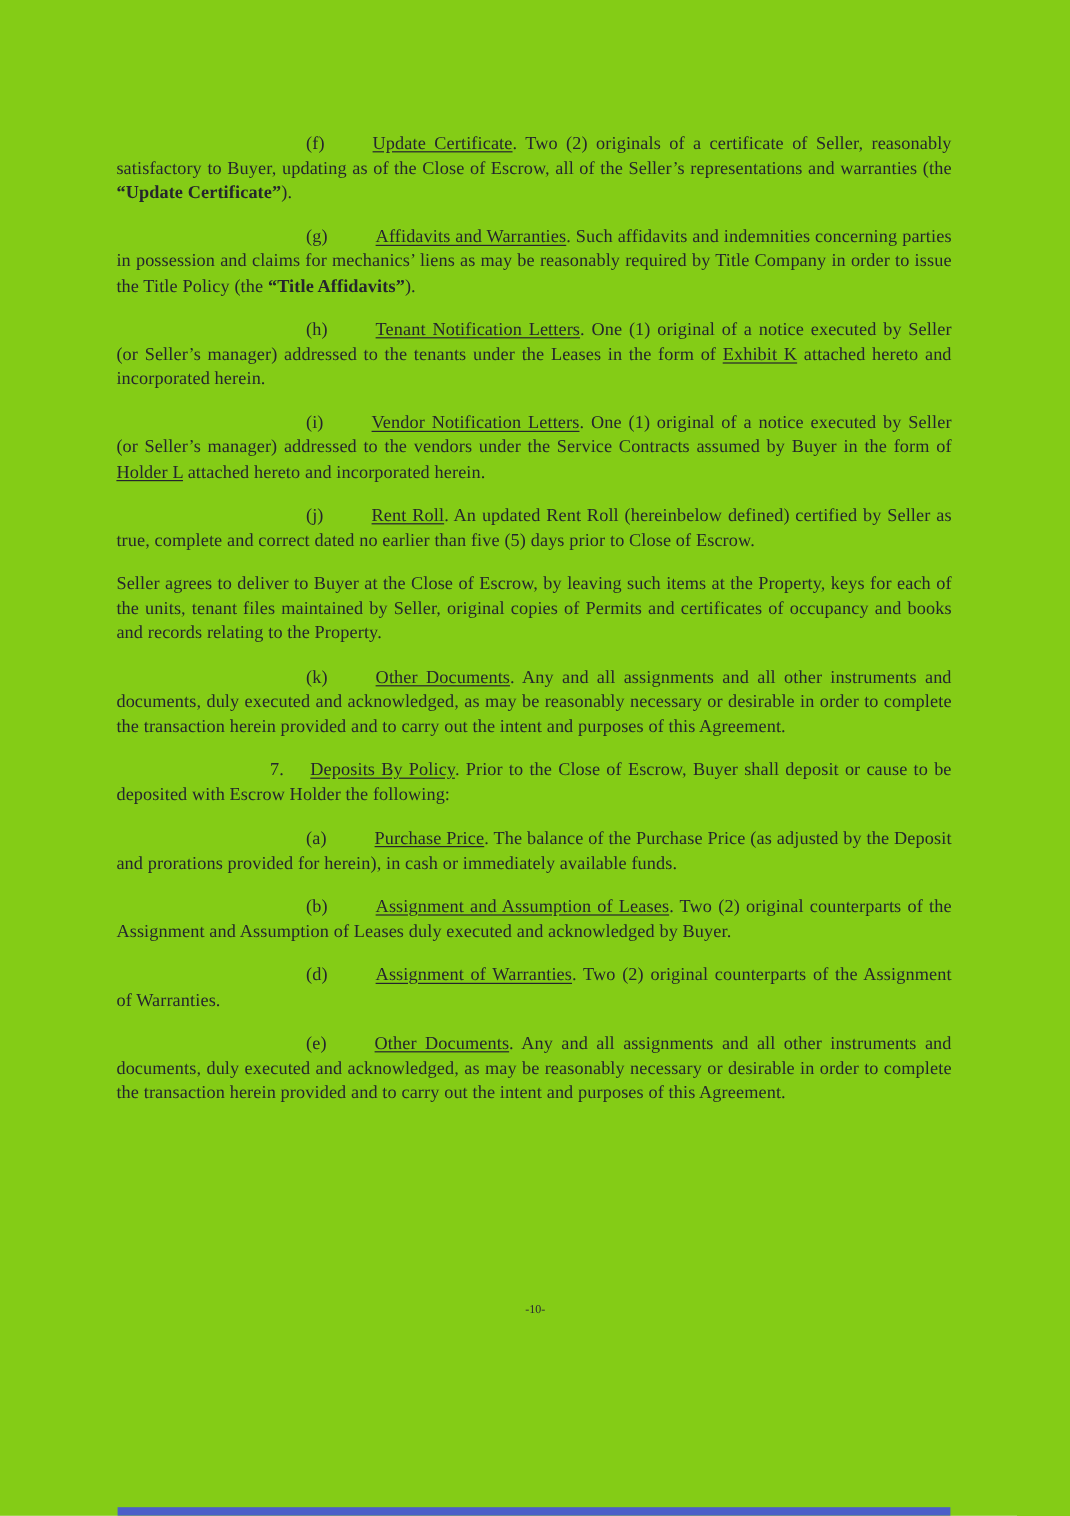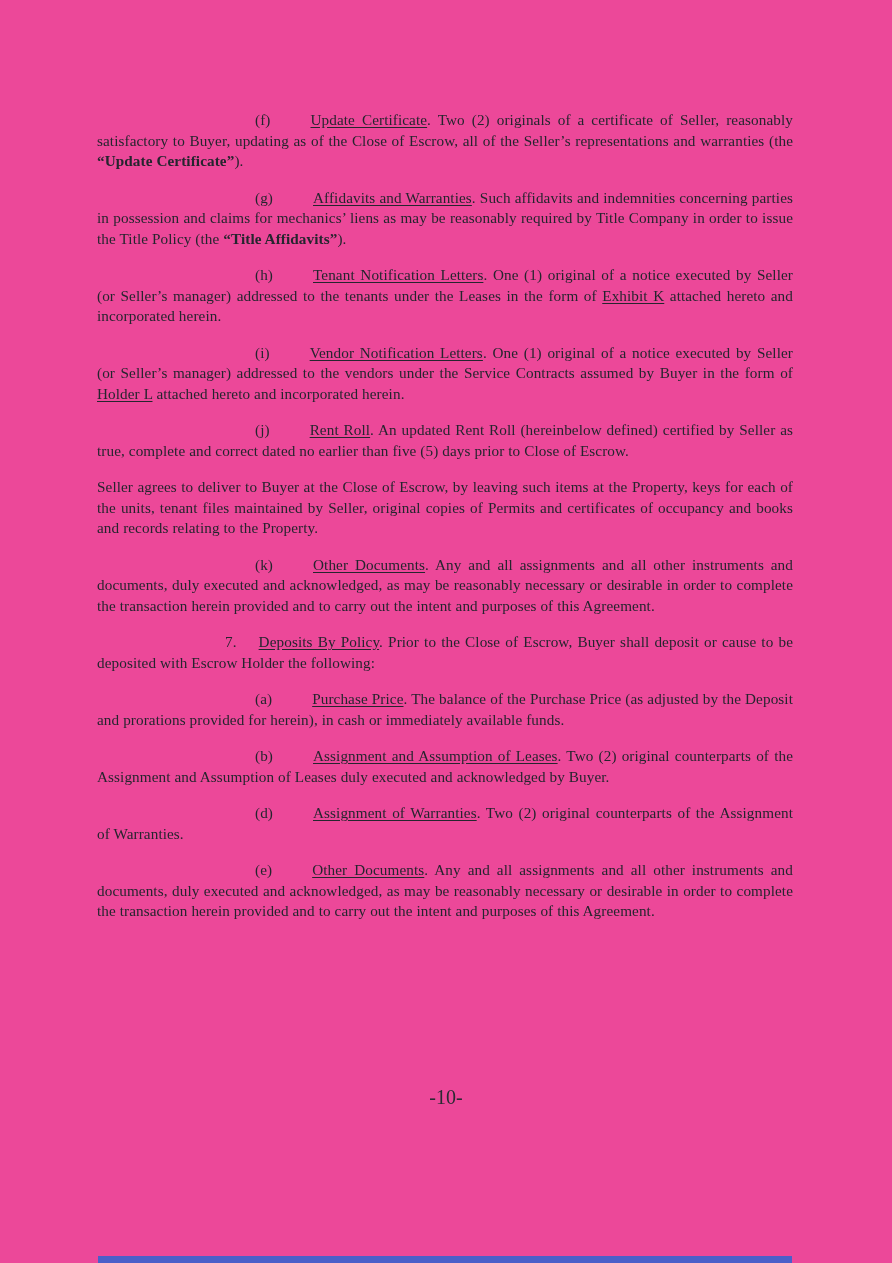--- a/index.html
+++ b/index.html
@@ -40,36 +40,36 @@
   .tab { display: inline-block; width: 40px; }
   p.section .tab { width: 22px; }
   .u { text-decoration: underline; text-underline-offset: 2px; }
   .b { font-weight: bold; }
   .footer {
     position: absolute;
     top: 1086px;
     left: 0;
     width: 100%;
     text-align: center;
-    font-size: 20px;
+    font-size: 10px;
     color: #2a2a33;
   }
   .blue-bar {
     position: absolute;
     left: 98px;
     bottom: 0;
     width: 694px;
     height: 7px;
     background: #4b5fc9;
   }
 </style>
 </head>
 <body>
 
-<div class="page" style="background: #ec4899; color: rgb(37, 37, 46);">
+<div class="page" style="background: #84cc16; color: rgb(37, 37, 46);">
   <div class="doc">
       <p class="para clause"><span class="marker">(f)</span><span class="tab"></span><span class="u">Update Certificate</span><span>. Two (2) originals of a certificate of Seller, reasonably satisfactory to Buyer, updating as of the Close of Escrow, all of the Seller’s representations and warranties (the </span><span class="b">“Update Certificate”</span><span>).</span></p>
       <p class="para clause"><span class="marker">(g)</span><span class="tab"></span><span class="u">Affidavits and Warranties</span><span>. Such affidavits and indemnities concerning parties in possession and claims for mechanics’ liens as may be reasonably required by Title Company in order to issue the Title Policy (the </span><span class="b">“Title Affidavits”</span><span>).</span></p>
       <p class="para clause"><span class="marker">(h)</span><span class="tab"></span><span class="u">Tenant Notification Letters</span><span>. One (1) original of a notice executed by Seller (or Seller’s manager) addressed to the tenants under the Leases in the form of </span><span class="u">Exhibit K</span><span> attached hereto and incorporated herein.</span></p>
       <p class="para clause"><span class="marker">(i)</span><span class="tab"></span><span class="u">Vendor Notification Letters</span><span>. One (1) original of a notice executed by Seller (or Seller’s manager) addressed to the vendors under the Service Contracts assumed by Buyer in the form of </span><span class="u">Holder L</span><span> attached hereto and incorporated herein.</span></p>
       <p class="para clause"><span class="marker">(j)</span><span class="tab"></span><span class="u">Rent Roll</span><span>. An updated Rent Roll (hereinbelow defined) certified by Seller as true, complete and correct dated no earlier than five (5) days prior to Close of Escrow.</span></p>
       <p class="para plain"><span>Seller agrees to deliver to Buyer at the Close of Escrow, by leaving such items at the Property, keys for each of the units, tenant files maintained by Seller, original copies of Permits and certificates of occupancy and books and records relating to the Property.</span></p>
       <p class="para clause"><span class="marker">(k)</span><span class="tab"></span><span class="u">Other Documents</span><span>. Any and all assignments and all other instruments and documents, duly executed and acknowledged, as may be reasonably necessary or desirable in order to complete the transaction herein provided and to carry out the intent and purposes of this Agreement.</span></p>
       <p class="para section"><span class="marker">7.</span><span class="tab"></span><span class="u">Deposits By Policy</span><span>. Prior to the Close of Escrow, Buyer shall deposit or cause to be deposited with Escrow Holder the following:</span></p>
       <p class="para clause"><span class="marker">(a)</span><span class="tab"></span><span class="u">Purchase Price</span><span>. The balance of the Purchase Price (as adjusted by the Deposit and prorations provided for herein), in cash or immediately available funds.</span></p>

